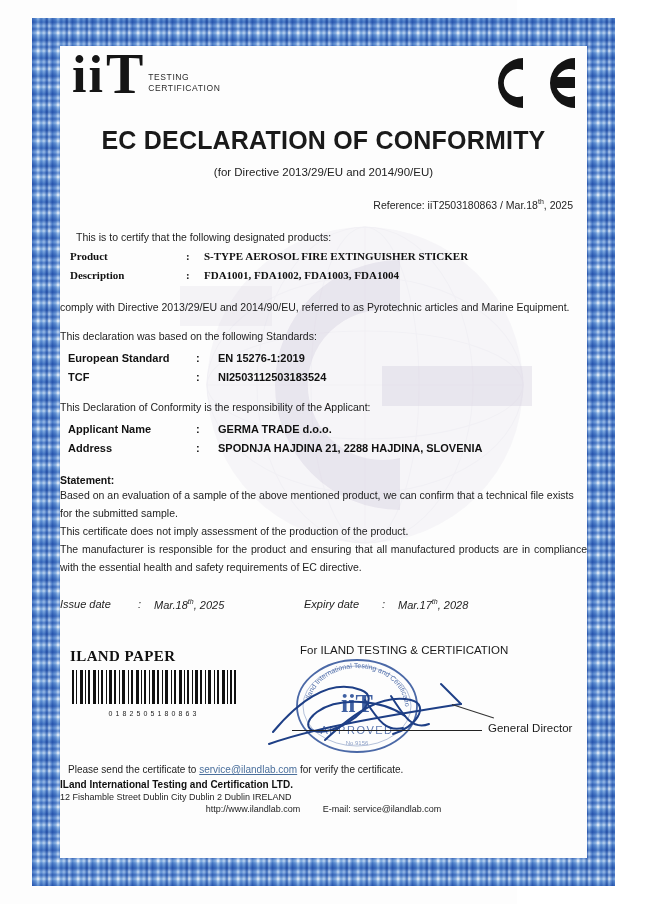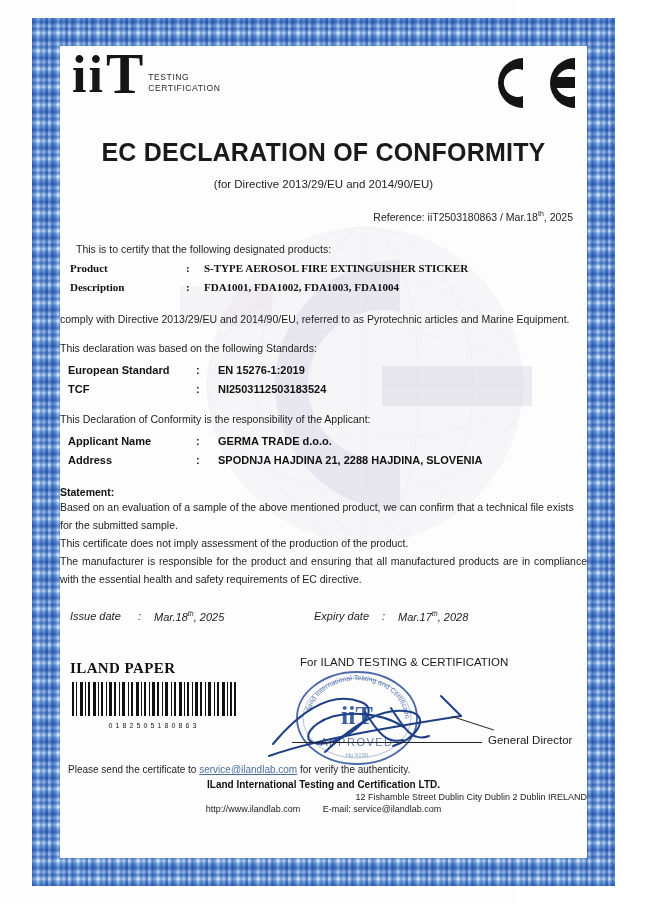--- a/index.html
+++ b/index.html
@@ -90,21 +90,21 @@
     font-size: 8.5px; line-height: 11px;
     letter-spacing: .6px; color: #2a2a2a;
   }
   .ce-mark { position: absolute; right: 8px; top: 6px; }
 
   
   .doc-title {
     text-align: center;
     font-size: 25px; font-weight: 700;
     letter-spacing: .2px; color: #1a1a1a;
-    margin-top: 20px;
+    margin-top: 8px;
   }
   .doc-subtitle {
     text-align: center;
     font-size: 11.5px; color: #232323;
     margin-top: 11px;
   }
   .reference {
     text-align: right;
     font-size: 10.5px; color: #232323;
     margin-top: 20px; padding-right: 14px;
@@ -149,21 +149,21 @@
     font-size: 10.5px; color: #1d1d1d;
     line-height: 18px;
   }
   .stmt-just { text-align: justify; }
 
   
   .dates {
     display: flex; margin-top: 22px;
     font-style: italic; font-size: 11px; color: #1d1d1d;
   }
-  .dates .d-key { padding-left: 10px; width: 78px; }
+  .dates .d-key { width: 78px; }
   .dates .d-colon { width: 16px; }
   .dates .d-val { width: 150px; }
 
   
   .sign-area { position: relative; height: 130px; margin-top: 34px; }
   .for-company {
     position: absolute; left: 240px; top: 0;
     font-size: 11.5px; color: #1a1a1a;
   }
   .stamp { position: absolute; left: 222px; top: 12px; }
@@ -199,25 +199,25 @@
 
   
   .footer { position: absolute; left: 0; top: 718px; width: 527px; }
   .verify {
     font-size: 10px; color: #1d1d1d; padding-left: 8px;
   }
   .verify a {
     color: #4a6f9c; text-decoration: underline;
   }
   .org {
-    text-align: center; font-size: 10px;
+    font-size: 10px;
     font-weight: 700; color: #111; margin-top: 4px;
   }
   .addr {
-    text-align: right; font-size: 9px;
+    text-align: left; font-size: 9px;
     color: #1d1d1d; margin-top: 2px;
   }
   .web {
     text-align: center; font-size: 9px;
     color: #1d1d1d; margin-top: 2px;
   }
   .web span { margin: 13px 10px; }
 </style>
 </head>
 <body>
@@ -420,21 +420,21 @@
           </g>
         </svg>
         <div class="barcode-digits">0182505180863</div>
       </div>
     </div>
 
     <div class="footer">
       <div class="verify">
         <span>Please send the certificate to</span>
         <a href="#">service@ilandlab.com</a>
-        <span>for verify the authenticity.</span>
+        <span>for verify the certificate.</span>
       </div>
       <div class="org">ILand International Testing and Certification LTD.</div>
       <div class="addr">12 Fishamble Street Dublin City Dublin 2 Dublin IRELAND</div>
       <div class="web">
         <span>http://www.ilandlab.com</span>
         <span>E-mail: service@ilandlab.com</span>
       </div>
     </div>
 
   </div>

